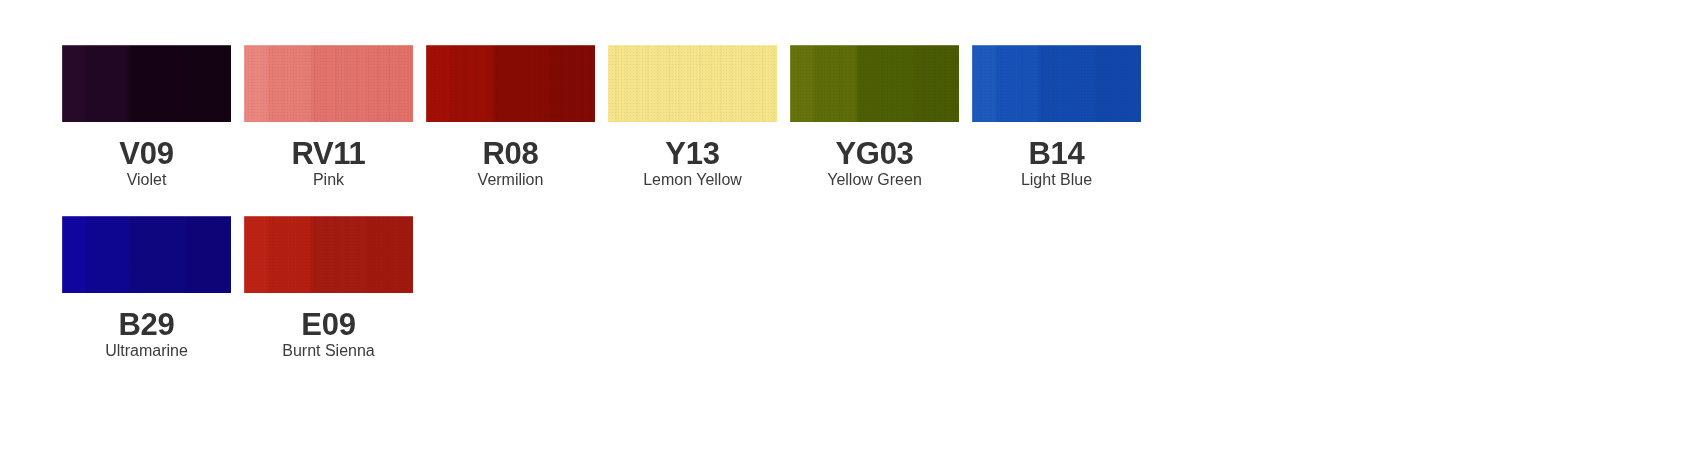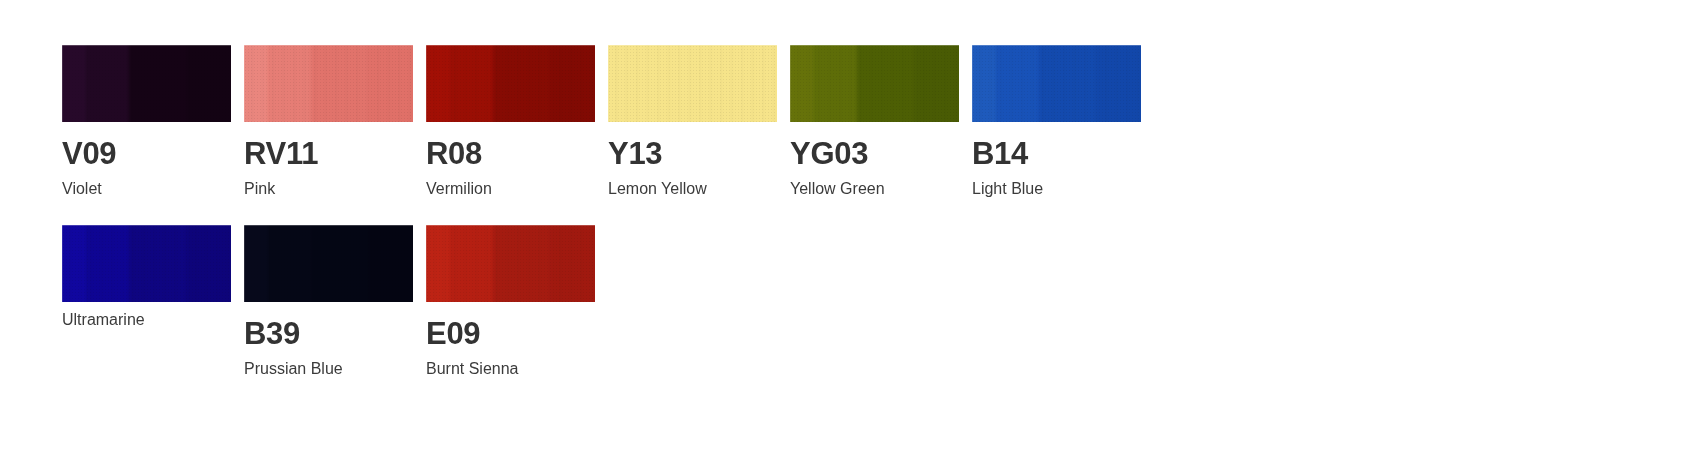--- a/index.html
+++ b/index.html
@@ -15,20 +15,21 @@
     overflow: hidden;
   }
 
   #swatch-chart {
     position: relative;
     width: 1700px;
     height: 375px;
     background: #ffffff;
     box-sizing: border-box;
     padding: 45px 0 0 62px;
+    text-align: center;
   }
 
   .swatch-row {
     display: flex;
     flex-direction: row;
     align-items: flex-start;
     margin-bottom: 28px;
   }
 
   .swatch-cell {
@@ -102,21 +103,20 @@
     margin-top: 16px;
     font-size: 31px;
     font-weight: bold;
     color: #333333;
     letter-spacing: -0.3px;
     line-height: 1.05;
     white-space: nowrap;
   }
 
   .swatch-name {
-    margin-top: 9px;
     font-size: 16px;
     font-weight: normal;
     color: #3b3b3b;
     line-height: 1.1;
     white-space: nowrap;
   }
 </style>
 </head>
 <body>
 
@@ -192,32 +192,22 @@
     </div>
     <div class="swatch-row">
       <div class="swatch-cell">
         <div class="swatch-chip">
           <div class="chip-base" style="background: rgb(59, 35, 196);"></div>
           <div class="chip-bands" style="background: linear-gradient(90deg, rgb(67, 40, 207) 0%, rgb(67, 40, 207) 13%, rgb(58, 35, 191) 15%, rgb(58, 35, 191) 38%, rgb(59, 30, 168) 41%, rgb(59, 30, 168) 72%, rgb(55, 27, 159) 75%, rgb(55, 27, 159) 100%);"></div>
           <div class="chip-streaks"></div>
           <div class="chip-grain"></div>
           <div class="chip-edge"></div>
         </div>
+        <div class="swatch-code">B29</div>
         <div class="swatch-name">Ultramarine</div>
-      </div>
-      <div class="swatch-cell">
-        <div class="swatch-chip">
-          <div class="chip-base" style="background: rgb(36, 42, 78);"></div>
-          <div class="chip-bands" style="background: linear-gradient(90deg, rgb(44, 51, 88) 0%, rgb(44, 51, 88) 13%, rgb(35, 41, 72) 15%, rgb(35, 41, 72) 38%, rgb(27, 32, 64) 41%, rgb(27, 32, 64) 72%, rgb(25, 29, 59) 75%, rgb(25, 29, 59) 100%);"></div>
-          <div class="chip-streaks"></div>
-          <div class="chip-grain"></div>
-          <div class="chip-edge"></div>
-        </div>
-        <div class="swatch-code">B39</div>
-        <div class="swatch-name">Prussian Blue</div>
       </div>
       <div class="swatch-cell">
         <div class="swatch-chip">
           <div class="chip-base" style="background: rgb(216, 90, 68);"></div>
           <div class="chip-bands" style="background: linear-gradient(90deg, rgb(224, 98, 72) 0%, rgb(224, 98, 72) 13%, rgb(214, 87, 66) 15%, rgb(214, 87, 66) 38%, rgb(194, 74, 60) 41%, rgb(194, 74, 60) 72%, rgb(189, 69, 56) 75%, rgb(189, 69, 56) 100%);"></div>
           <div class="chip-streaks"></div>
           <div class="chip-grain"></div>
           <div class="chip-edge"></div>
         </div>
         <div class="swatch-code">E09</div>

